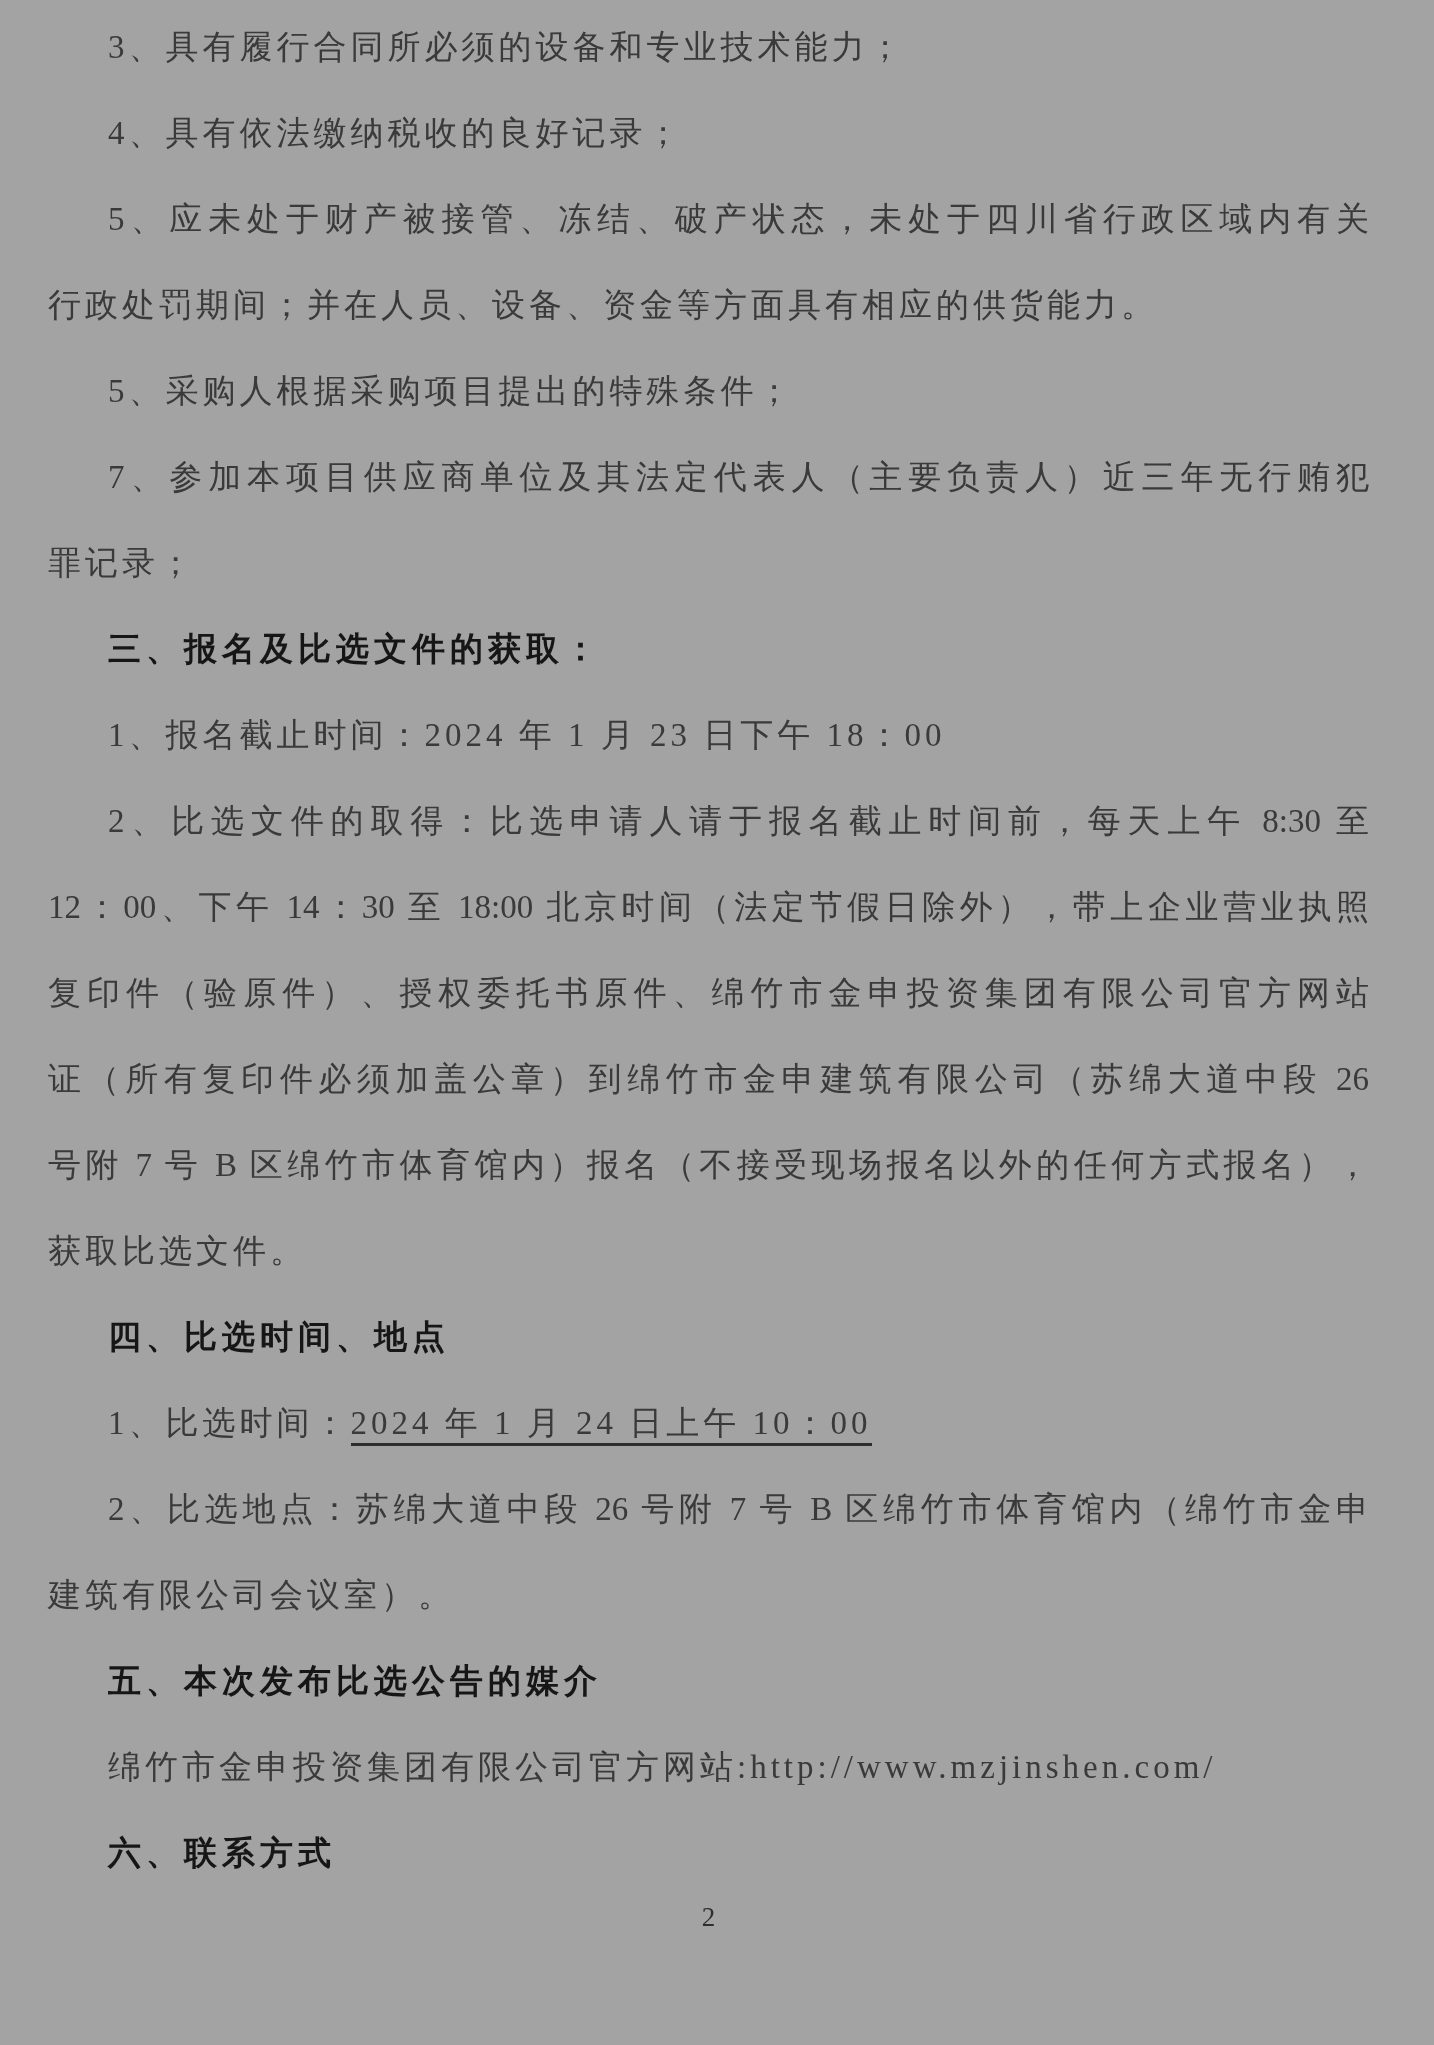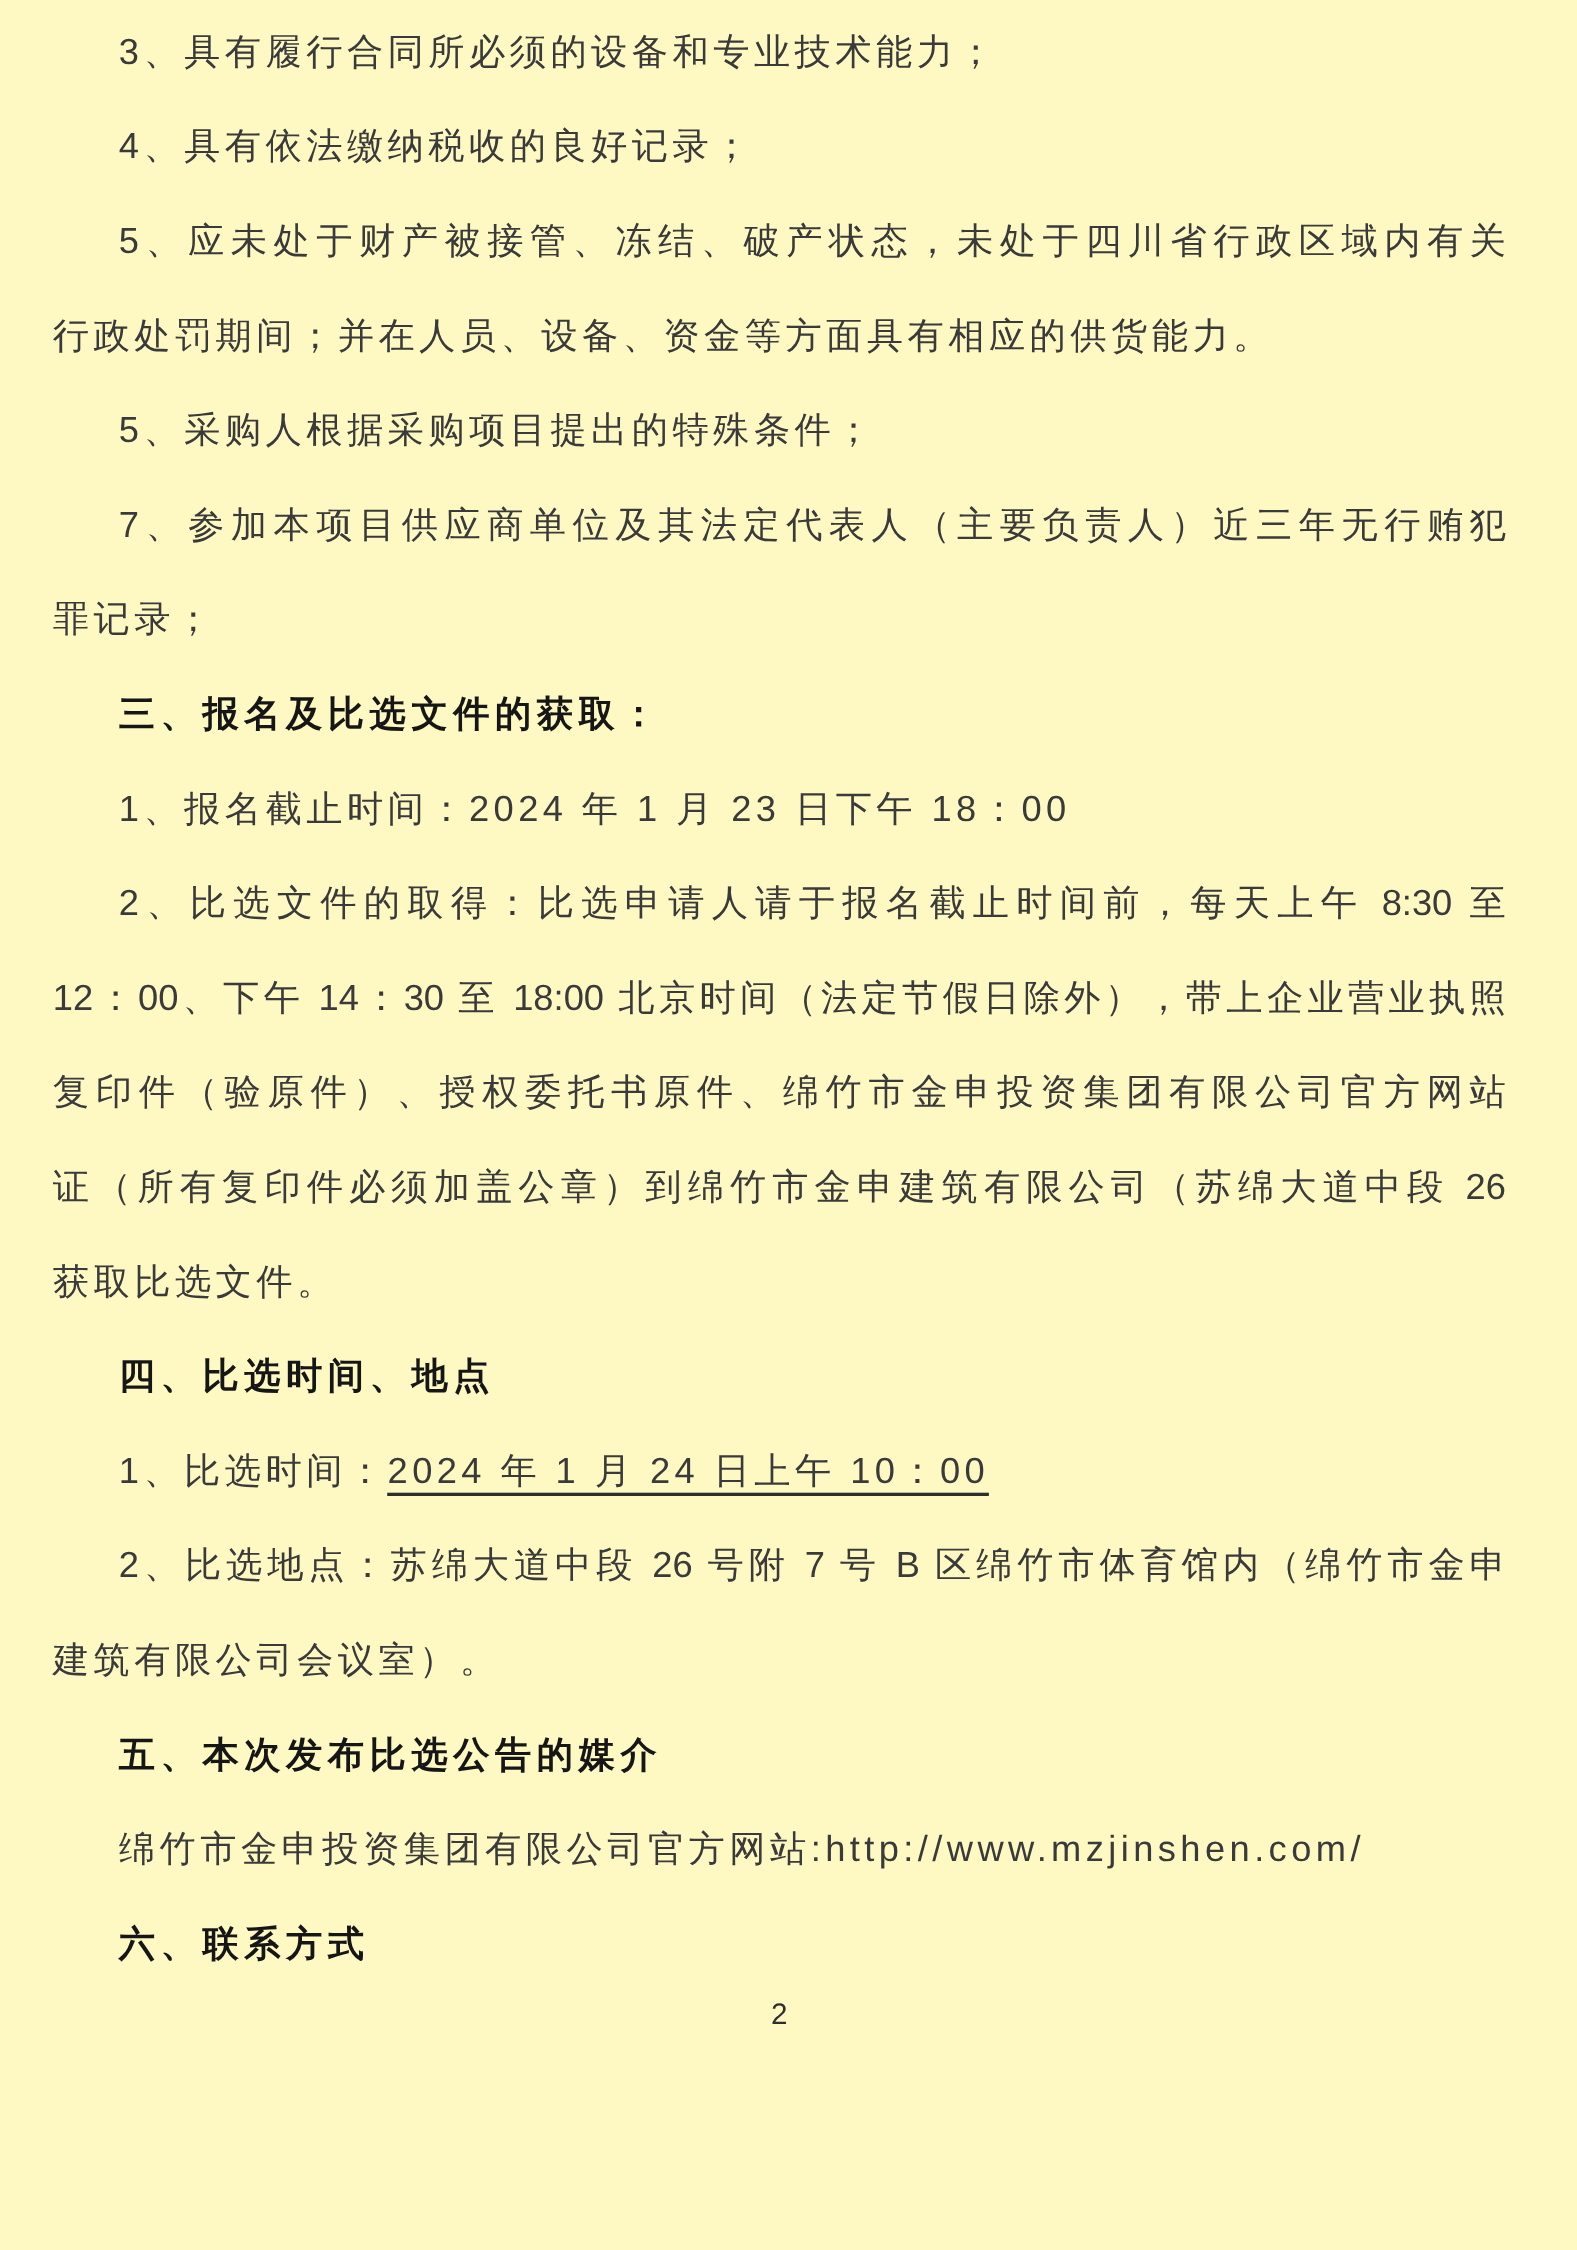--- a/index.html
+++ b/index.html
@@ -5,23 +5,23 @@
   html, body {
     margin: 0;
     padding: 0;
     background: #ffffff;
   }
   .page {
     position: relative;
     width: 1434px;
     height: 2045px;
     box-sizing: border-box;
-    background: #fef9c3;
+    background: #a3a3a3;
     padding: 4px 65px 0 48px;
-    font-family: Liberation Sans, sans-serif;
+    font-family: Liberation Serif, serif;
     color: #333333;
     overflow: hidden;
   }
   .line {
     font-size: 33px;
     line-height: 86px;
     height: 86px;
     letter-spacing: 4px;
     white-space: nowrap;
     color: #3a3a3a;
@@ -65,20 +65,21 @@
   <div class="line indent">5、采购人根据采购项目提出的特殊条件；</div>
   <div class="line indent stretch">7、参加本项目供应商单位及其法定代表人（主要负责人）近三年无行贿犯</div>
   <div class="line">罪记录；</div>
 
   <div class="line indent heading">三、报名及比选文件的获取：</div>
   <div class="line indent">1、报名截止时间：2024 年 1 月 23 日下午 18：00</div>
   <div class="line indent stretch">2、比选文件的取得：比选申请人请于报名截止时间前，每天上午 8:30 至</div>
   <div class="line stretch">12：00、下午 14：30 至 18:00 北京时间（法定节假日除外），带上企业营业执照</div>
   <div class="line stretch">复印件（验原件）、授权委托书原件、绵竹市金申投资集团有限公司官方网站</div>
   <div class="line stretch">证（所有复印件必须加盖公章）到绵竹市金申建筑有限公司（苏绵大道中段 26</div>
+  <div class="line stretch">号附 7 号 B 区绵竹市体育馆内）报名（不接受现场报名以外的任何方式报名），</div>
   <div class="line">获取比选文件。</div>
 
   <div class="line indent heading">四、比选时间、地点</div>
   <div class="line indent">
     <span>1、比选时间：</span><span class="underline">2024 年 1 月 24 日上午 10：00</span>
   </div>
   <div class="line indent stretch">2、比选地点：苏绵大道中段 26 号附 7 号 B 区绵竹市体育馆内（绵竹市金申</div>
   <div class="line">建筑有限公司会议室）。</div>
 
   <div class="line indent heading">五、本次发布比选公告的媒介</div>

